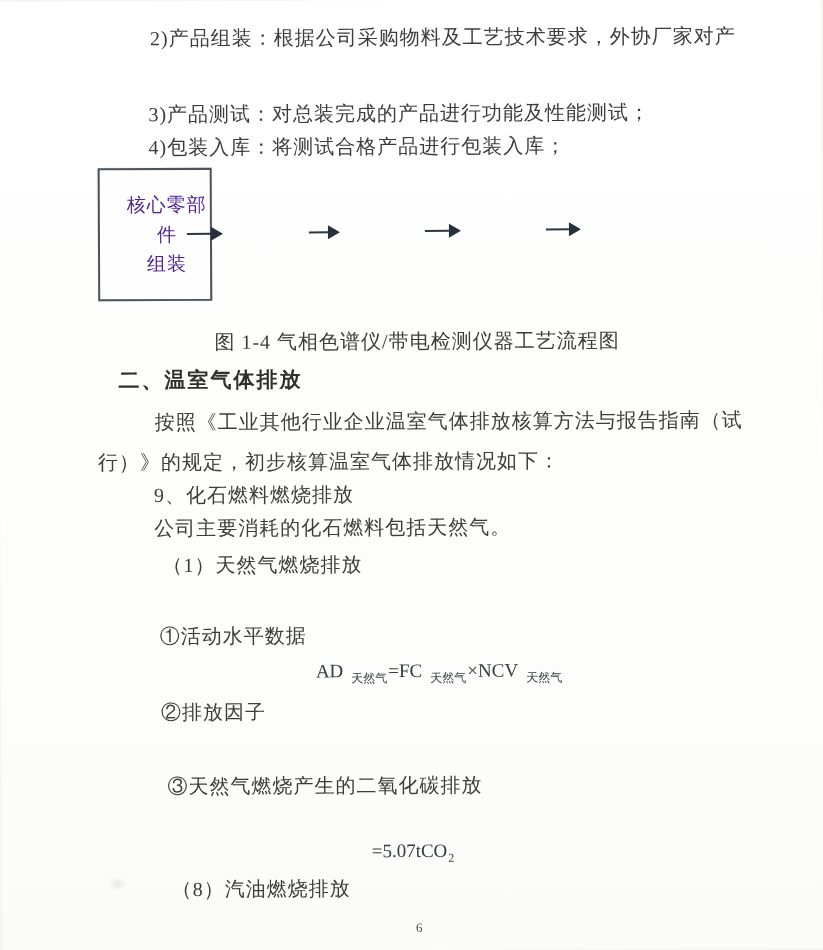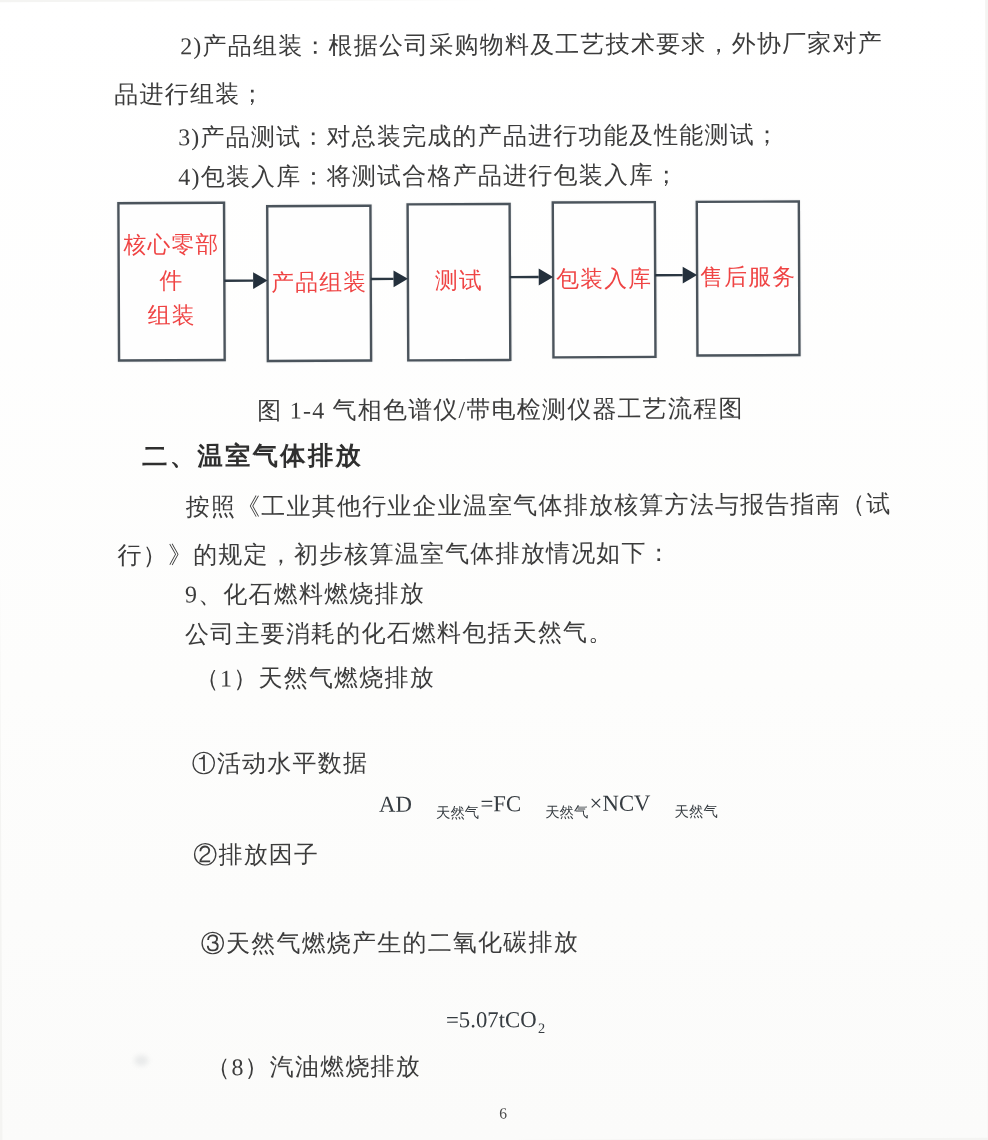--- a/index.html
+++ b/index.html
@@ -32,70 +32,66 @@
     letter-spacing:1px;
   }
   .flowbox{
     position:absolute;
     border:2px solid #4b545c;
     background:#fefefe;
     display:flex;align-items:center;justify-content:center;
     text-align:center;
     font-size:19px;letter-spacing:1px;line-height:1.55;
     white-space:pre-line;
-    color:#ef4444;
+    color:#4c1d95;
     box-shadow:0 0 1px rgba(60,70,80,.4);
+    padding-left:24px;
   }
   .arrow{position:absolute;height:14px;}
   .arrow .shaft{position:absolute;left:0;top:6px;height:2px;background:#2b3742;}
   .arrow .head{
     position:absolute;right:-1px;top:0;width:0;height:0;
     border-left:12px solid #24303c;
     border-top:7px solid transparent;
     border-bottom:7px solid transparent;
   }
   .formula{
     position:absolute;
     font-size:19px;
     white-space:nowrap;
     color:#363c41;
     font-family:"Liberation Serif","DejaVu Serif",serif;
   }
   .formula sub{
     font-size:12px;
-    margin-left:20px;
+    margin-left:8px;
     margin-right:1px;
     letter-spacing:0;
   }
   .pagenum{
     position:absolute;
     font-size:13px;
     color:#4a4a4a;
   }
   .smudge{
     position:absolute;left:110px;top:878px;width:12px;height:9px;
     background:#8d949b;border-radius:50%;opacity:.16;filter:blur(2px);
   }
 </style>
 </head>
 <body>
 
 <div class="page">
 
   <span class="line" style="left:152px;top:24px">2)产品组装：根据公司采购物料及工艺技术要求，外协厂家对产</span>
-  <span class="line" style="left:97px;top:64px">品进行组装；</span>
   <span class="line" style="left:150px;top:100px">3)产品测试：对总装完成的产品进行功能及性能测试；</span>
   <span class="line" style="left:150px;top:133px">4)包装入库：将测试合格产品进行包装入库；</span>
 
   <div class="flowbox" style="left:99px;top:167px;width:86px;height:129px">核心零部件
 组装</div>
-  <div class="flowbox" style="left:223px;top:170px;width:84px;height:127px">产品组装</div>
-  <div class="flowbox" style="left:340px;top:169px;width:83px;height:128px">测试</div>
-  <div class="flowbox" style="left:461px;top:168px;width:83px;height:127px">包装入库</div>
-  <div class="flowbox" style="left:581px;top:168px;width:83px;height:126px">售后服务</div>
 
   <div class="arrow" style="left:188px;top:226px;width:35px">
     <div class="shaft" style="width:24px"></div>
       <div class="head"></div>
   </div>
   <div class="arrow" style="left:310px;top:225px;width:30px">
     <div class="shaft" style="width:19px"></div>
       <div class="head"></div>
   </div>
   <div class="arrow" style="left:426px;top:224px;width:35px">

